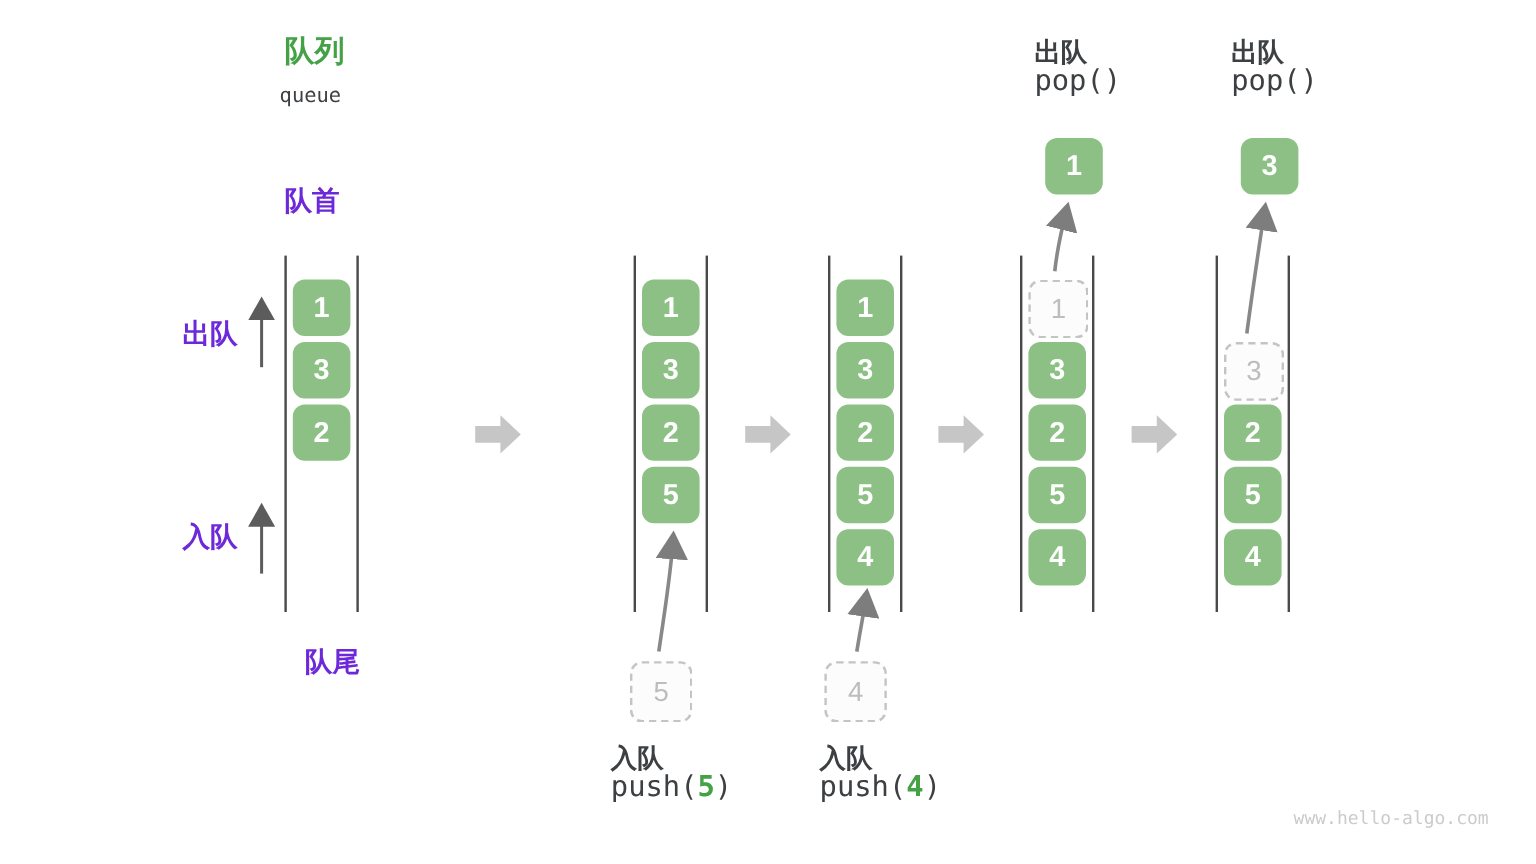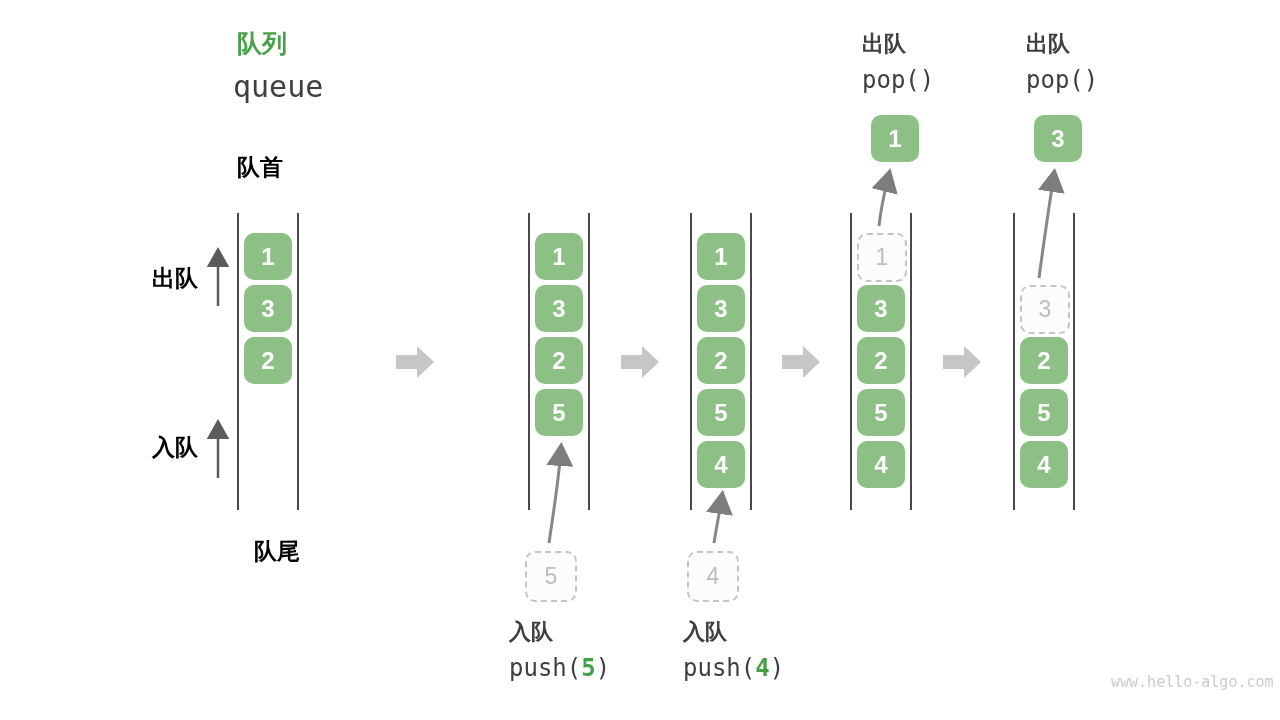--- a/index.html
+++ b/index.html
@@ -2,44 +2,44 @@
 <html style="--accent: #44a146; --box-green: #8cc084;"><head>
 <meta charset="utf-8">
 <style>
   html,body{margin:0;padding:0;background:#ffffff;}
   #canvas{
     position:relative;width:1280px;height:720px;background:#ffffff;overflow:hidden;
     font-family:"Liberation Sans","DejaVu Sans",sans-serif;color:#3d4043;
   }
   .abs{position:absolute;text-align:center;}
   .title-zh{font-size:25px;font-weight:bold;color:var(--accent,#44a146);line-height:1;}
-  .title-en{font-size:30px;font-family:"DejaVu Sans Mono",monospace;color:#3d4043;line-height:1;}
-  .cn-label{font-size:23px;font-weight:bold;color:#000000;line-height:1;}
+  .title-en{font-size:17px;font-family:"DejaVu Sans Mono",monospace;color:#3d4043;line-height:1;}
+  .cn-label{font-size:23px;font-weight:bold;color:#6d28d9;line-height:1;}
   .queue-column{
     position:absolute;top:213px;height:297px;width:58px;
     border-left:2px solid #4a4a4a;border-right:2px solid #4a4a4a;
   }
   .value-box{
     position:absolute;width:48px;height:47px;border-radius:10px;
     background:var(--box-green,#8cc084);color:#ffffff;
     font-size:24px;font-weight:bold;
     display:flex;align-items:center;justify-content:center;line-height:1;
   }
   .ghost-box{
     position:absolute;width:46px;height:45px;border-radius:10px;
     border:2px dashed #c4c4c4;background:#fcfcfc;color:#bdbdbd;
     font-size:23px;font-weight:normal;
     display:flex;align-items:center;justify-content:center;line-height:1;
   }
   .op-label{position:absolute;}
   .op-zh{font-size:22px;font-weight:bold;color:#3d4043;line-height:1;}
-  .op-code{font-size:24px;font-family:"DejaVu Sans Mono",monospace;color:#3d4043;line-height:1;margin-top:13px;}
+  .op-code{font-size:24px;font-family:"DejaVu Sans Mono",monospace;color:#3d4043;line-height:1;margin-top:0;}
   .op-code .arg{color:var(--accent,#44a146);font-weight:bold;}
   .watermark{
-    font-size:15px;font-family:"DejaVu Sans Mono",monospace;color:#cbcbcb;line-height:1;margin-left:33px;
+    font-size:15px;font-family:"DejaVu Sans Mono",monospace;color:#cbcbcb;line-height:1;
   }
   svg.layer{position:absolute;left:0;top:0;pointer-events:none;}
 </style>
 </head>
 <body>
 
 <div id="canvas">
 
   <div class="abs title-zh" style="left:237px;top:31px;">队列</div>
   <div class="abs title-en" style="left:233px;top:72px;">queue</div>

